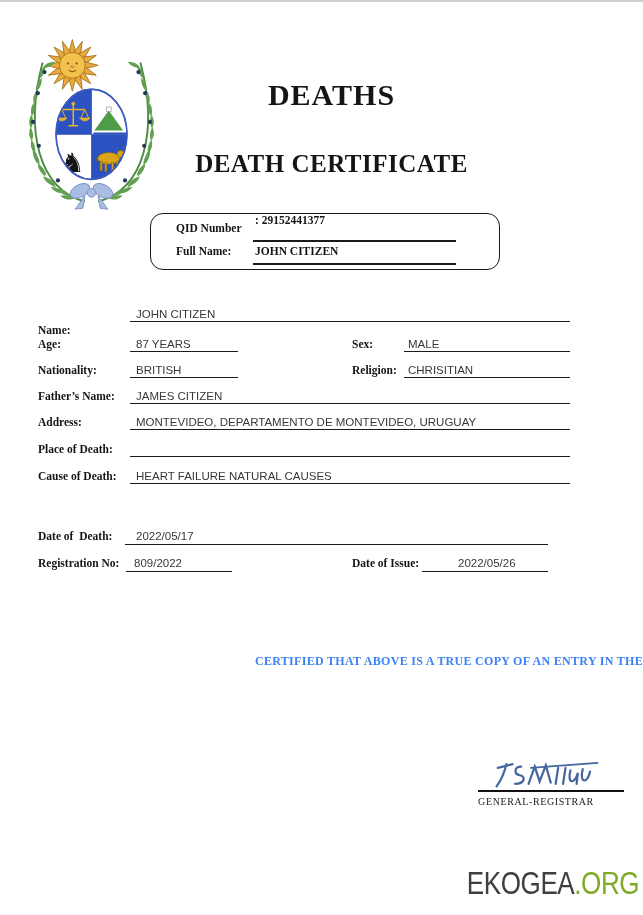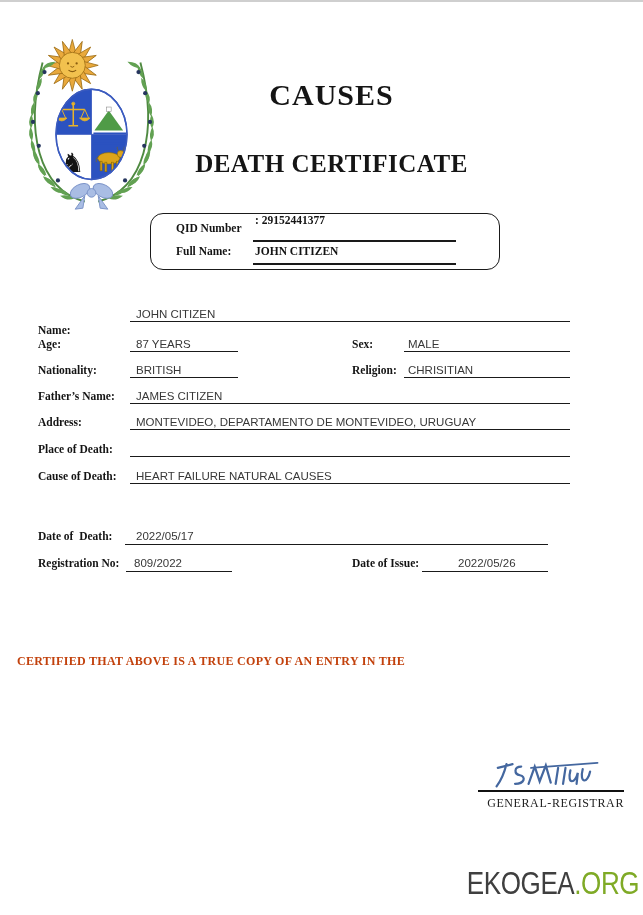--- a/index.html
+++ b/index.html
@@ -11,25 +11,25 @@
   .subtitle{position:absolute;left:20px;top:150px;width:623px;text-align:center;
             font-weight:bold;font-size:25px;letter-spacing:.5px;color:#151515;}
   .qid-box{position:absolute;left:150px;top:213px;width:348px;height:55px;
            border:1.4px solid #1a1a1a;border-radius:13px;}
   .lbl{position:absolute;font-weight:bold;font-size:11.5px;color:#141414;white-space:pre;}
   .val{position:absolute;font-family:"Liberation Sans", sans-serif;font-size:11.5px;
        color:#383838;white-space:pre;}
   .val.serifv{font-family:"Liberation Serif", serif;font-weight:bold;color:#141414;}
   .ln{position:absolute;height:1.2px;background:#1a1a1a;}
   .ln.thick{height:1.5px;}
-  .cert{position:absolute;left:17px;width:626px;text-align:left;font-weight:bold;
-        font-size:12px;letter-spacing:.3px;color:#c2410c;}
+  .cert{position:absolute;left:17px;width:626px;text-align:right;font-weight:bold;
+        font-size:12px;letter-spacing:.3px;color:#3b82f6;}
   .sig-line{position:absolute;left:478px;top:790px;width:146px;height:1.8px;background:#111;}
-  .sig-title{position:absolute;left:478px;top:796px;width:146px;text-align:right;
-             font-size:12px;letter-spacing:.6px;color:#222;font-weight:500;}
+  .sig-title{position:absolute;left:463px;top:796px;width:146px;text-align:center;
+             font-size:10px;letter-spacing:.6px;color:#222;font-weight:500;}
   .logo{position:absolute;top:866px;right:4px;white-space:nowrap;
         font-family:"Liberation Sans", sans-serif;font-size:31px;font-weight:400;
         letter-spacing:-.5px;transform:scaleX(.84);transform-origin:right center;}
   .logo .main{color:#3f3f3f;}
   .logo .suffix{color:#7faa26;}
   svg{position:absolute;}
 </style>
 </head>
 <body>
 
@@ -139,21 +139,21 @@
 
     <g fill="#a9bde4" stroke="#7b93c8" stroke-width="1">
       <path d="M78,177 L68,191 L76,190 Z"></path>
       <path d="M92,177 L102,191 L94,190 Z"></path>
       <ellipse cx="73" cy="172" rx="11" ry="6.5" transform="rotate(-28 73 172)"></ellipse>
       <ellipse cx="97" cy="172" rx="11" ry="6.5" transform="rotate(28 97 172)"></ellipse>
       <circle cx="85" cy="174" r="4.5"></circle>
     </g>
   </svg>
 
-  <div class="title">CAUSES</div>
+  <div class="title">DEATHS</div>
   <div class="subtitle">DEATH CERTIFICATE</div>
 
   <div class="qid-box">
     <span class="lbl" style="left:25px;top:8px">QID Number</span>
     <span class="val serifv" style="left:104px;top:0">: 29152441377</span>
     <div class="ln thick" style="left:102px;top:26px;width:203px"></div>
     <span class="lbl" style="left:25px;top:31px">Full Name:</span>
     <span class="val serifv" style="left:104px;top:31px">JOHN CITIZEN</span>
     <div class="ln thick" style="left:102px;top:49px;width:203px"></div>
   </div>

